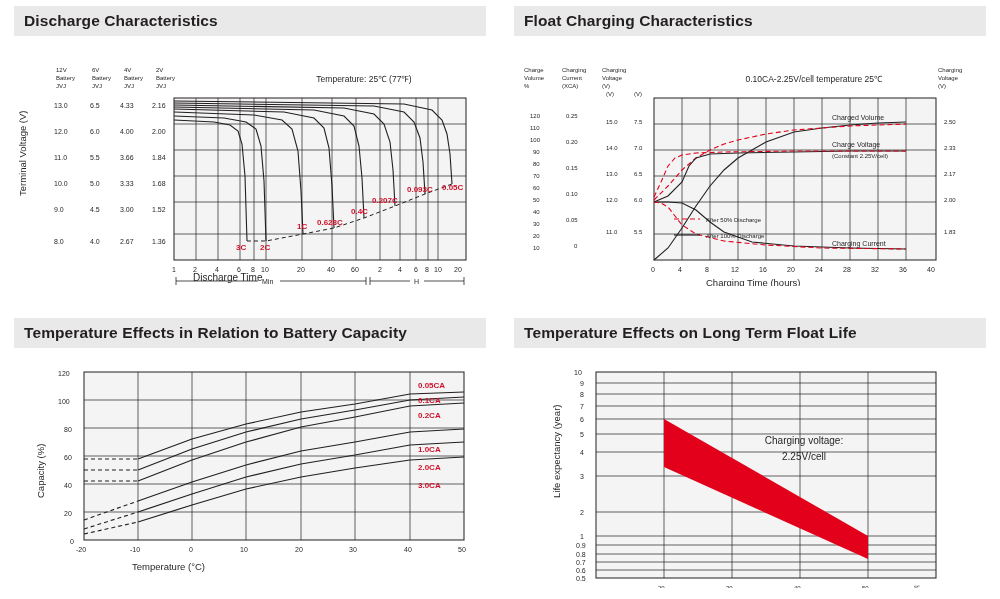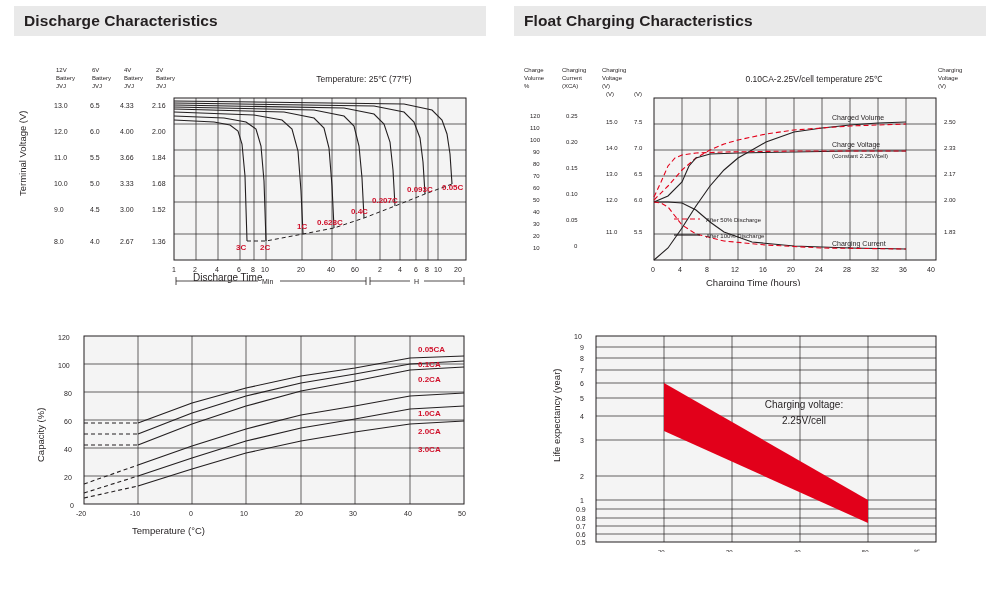--- a/index.html
+++ b/index.html
@@ -314,20 +314,23 @@
             <text x="357" y="236">32</text>
           <text x="385" y="236">36</text>
             <text x="413" y="236">40</text>
         </g>
         <text class="axlab" x="192" y="250">Charging Time (hours)</text>
       </svg>
     </div>
   </div>
 
   <div class="panel">
+    <div class="panel-head">
+      <h2>Temperature Effects in Relation to Battery Capacity</h2>
+    </div>
     <div class="plot-wrap">
       <svg width="472" height="240" viewBox="0 0 472 240">
         <text class="axlab" transform="translate(30,150) rotate(-90)">Capacity (%)</text>
         <g class="tiny">
           <text x="44" y="28">120</text>
             <text x="44" y="56">100</text>
             <text x="50" y="84">80</text>
           <text x="50" y="112">60</text>
             <text x="50" y="140">40</text>
             <text x="50" y="168">20</text>
@@ -385,20 +388,23 @@
             <text x="335" y="204">30</text>
           <text x="390" y="204">40</text>
             <text x="444" y="204">50</text>
         </g>
         <text class="axlab" x="118" y="222">Temperature (°C)</text>
       </svg>
     </div>
   </div>
 
   <div class="panel">
+    <div class="panel-head">
+      <h2>Temperature Effects on Long Term Float Life</h2>
+    </div>
     <div class="plot-wrap">
       <svg width="472" height="240" viewBox="0 0 472 240">
         <text class="axlab" transform="translate(46,150) rotate(-90)">Life expectancy (year)</text>
         <g class="tiny">
           <text x="60" y="27">10</text>
             <text x="66" y="38">9</text>
             <text x="66" y="49">8</text>
           <text x="66" y="61">7</text>
             <text x="66" y="74">6</text>
             <text x="66" y="89">5</text>

